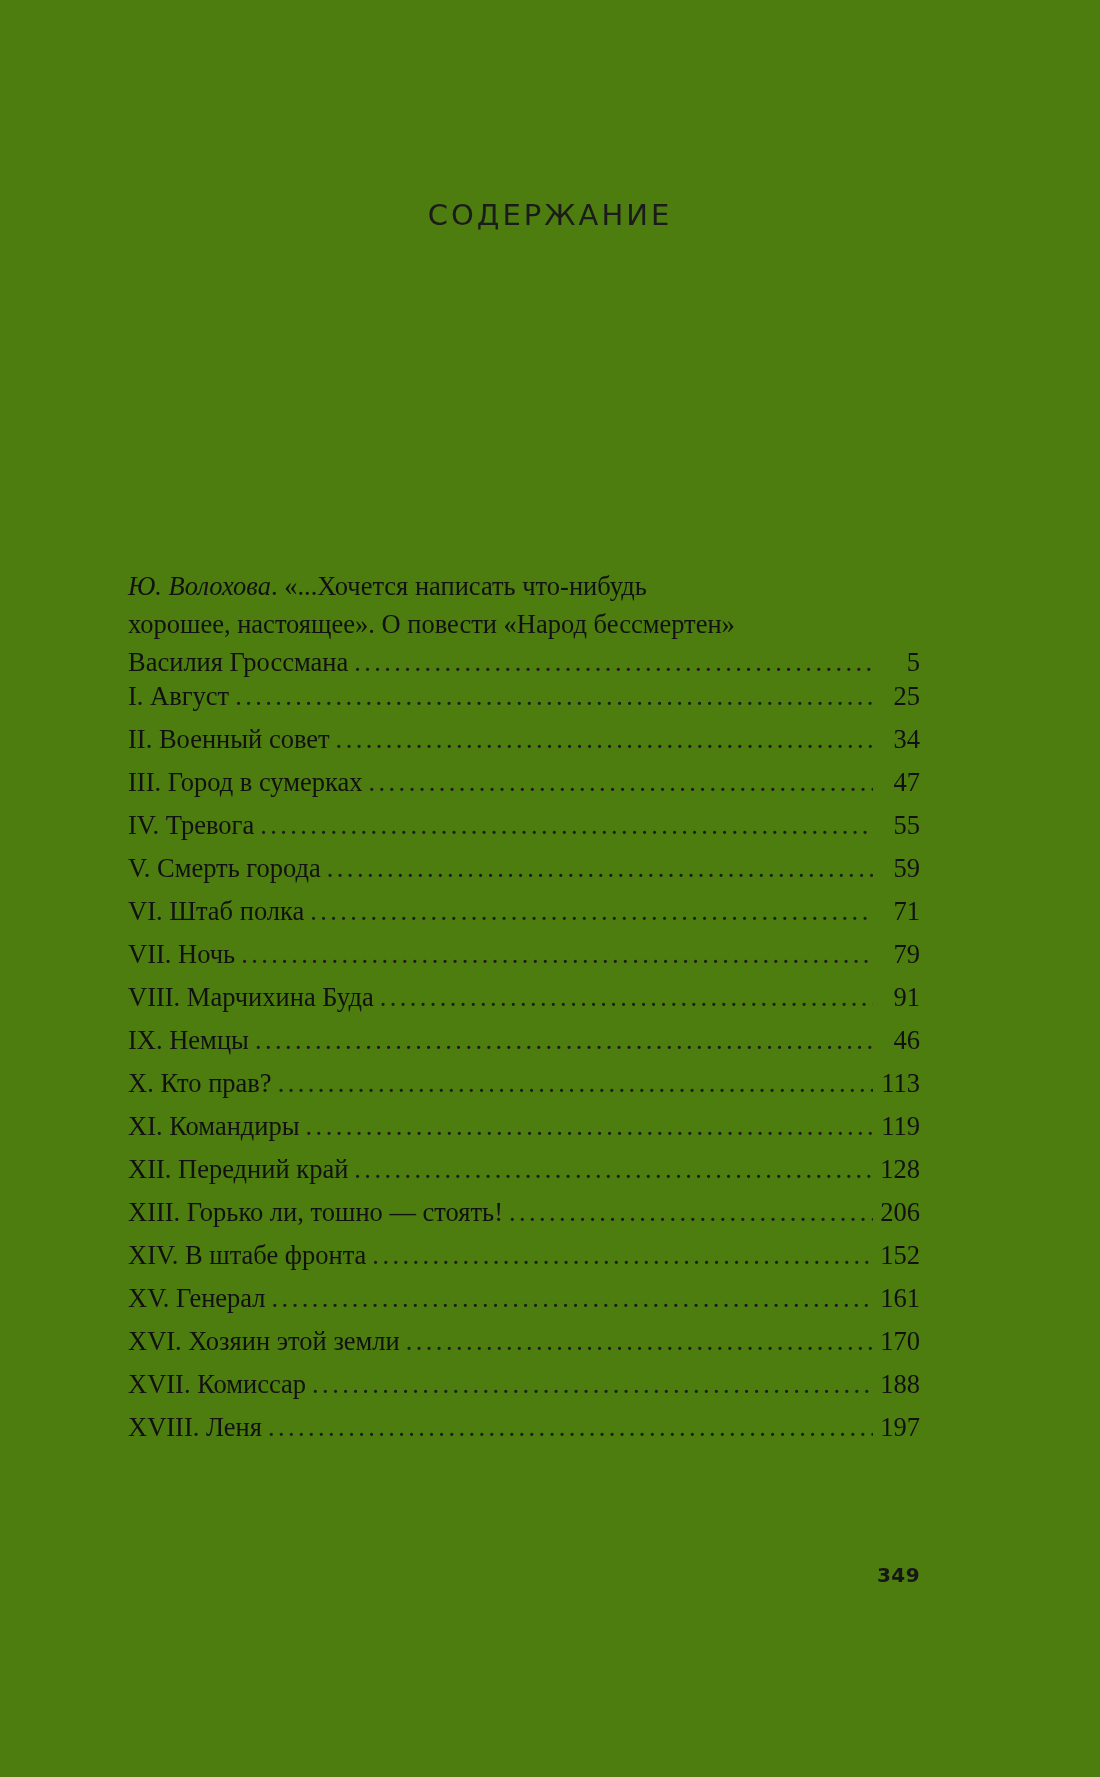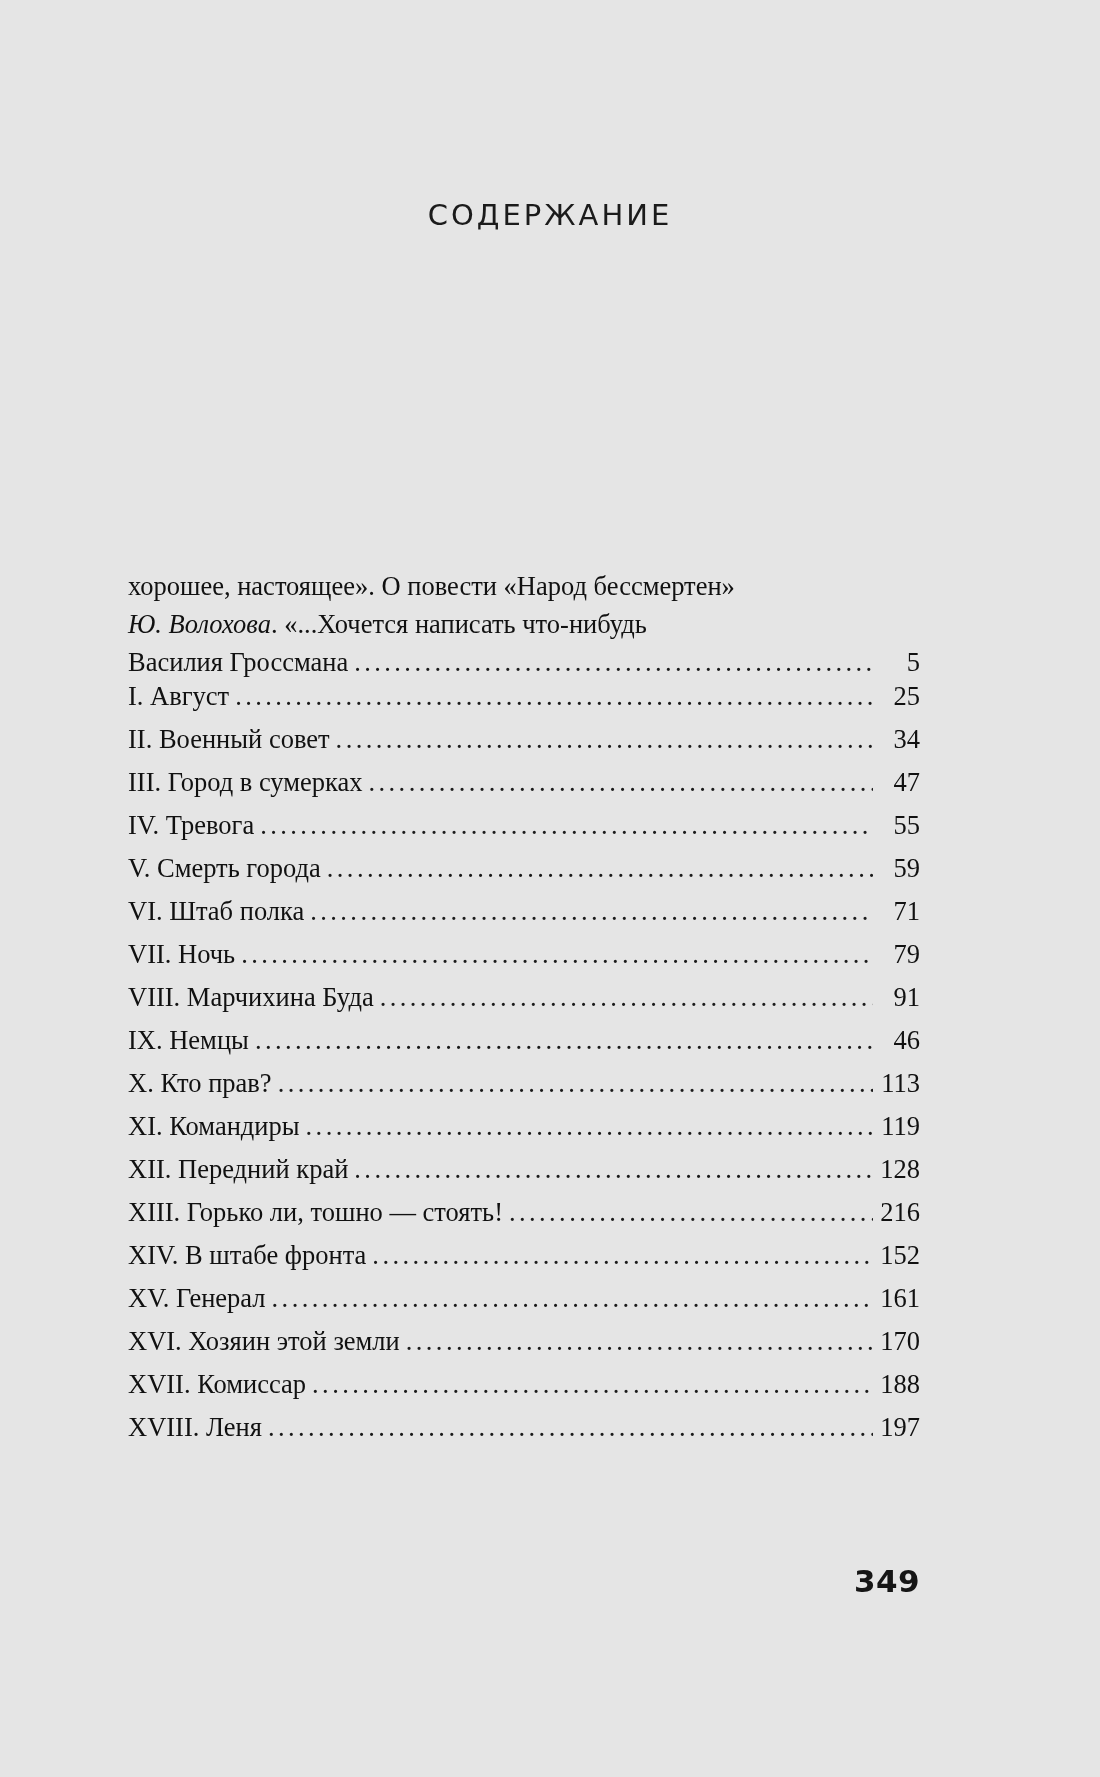--- a/index.html
+++ b/index.html
@@ -14,21 +14,21 @@
     font-family: "Liberation Serif", "DejaVu Serif", serif;
     color: #111111;
     overflow: hidden;
   }
 
   .page {
     position: absolute;
     left: 0; top: 0;
     width: 1100px;
     height: 1777px;
-    background: #e5e5e5;
+    background: #4d7c0f;
   }
 
   
   .toc-title {
     position: absolute;
     left: 0;
     top: 198px;
     width: 1100px;
     text-align: center;
     font-family: "DejaVu Sans", "Liberation Sans", sans-serif;
@@ -131,38 +131,38 @@
   }
 
   
   .folio {
     position: absolute;
     left: 0;
     top: 1563px;
     width: 920px;
     text-align: right;
     font-family: "DejaVu Sans", "Liberation Sans", sans-serif;
-    font-size: 31px;
+    font-size: 20px;
     font-weight: 700;
     color: #161616;
     letter-spacing: 0.4px;
   }
 </style>
 </head>
 <body>
 
 <div class="page">
 
   <div class="toc-title">СОДЕРЖАНИЕ</div>
 
   <div class="content">
 
     <div class="intro-entry">
+      <span class="intro-line"><em class="intro-author">Ю. Волохова</em><span>. «...Хочется написать что-нибудь</span></span>
       <span class="intro-line">хорошее, настоящее». О повести «Народ бессмертен»</span>
-      <span class="intro-line"><em class="intro-author">Ю. Волохова</em><span>. «...Хочется написать что-нибудь</span></span>
       <div class="intro-last">
         <span class="entry-title">Василия Гроссмана</span>
         <span class="leader">............................................................................................</span>
         <span class="page-num">5</span>
       </div>
     </div>
 
 
     <ul class="chapter-list">
       <li class="chapter-row">
@@ -221,21 +221,21 @@
         <span class="page-num">119</span>
       </li>
       <li class="chapter-row">
         <span class="entry-title">XII. Передний край</span>
         <span class="leader">............................................................................................</span>
         <span class="page-num">128</span>
       </li>
       <li class="chapter-row">
         <span class="entry-title">XIII. Горько ли, тошно — стоять!</span>
         <span class="leader">............................................................................................</span>
-        <span class="page-num">216</span>
+        <span class="page-num">206</span>
       </li>
       <li class="chapter-row">
         <span class="entry-title">XIV. В штабе фронта</span>
         <span class="leader">............................................................................................</span>
         <span class="page-num">152</span>
       </li>
       <li class="chapter-row">
         <span class="entry-title">XV. Генерал</span>
         <span class="leader">............................................................................................</span>
         <span class="page-num">161</span>

